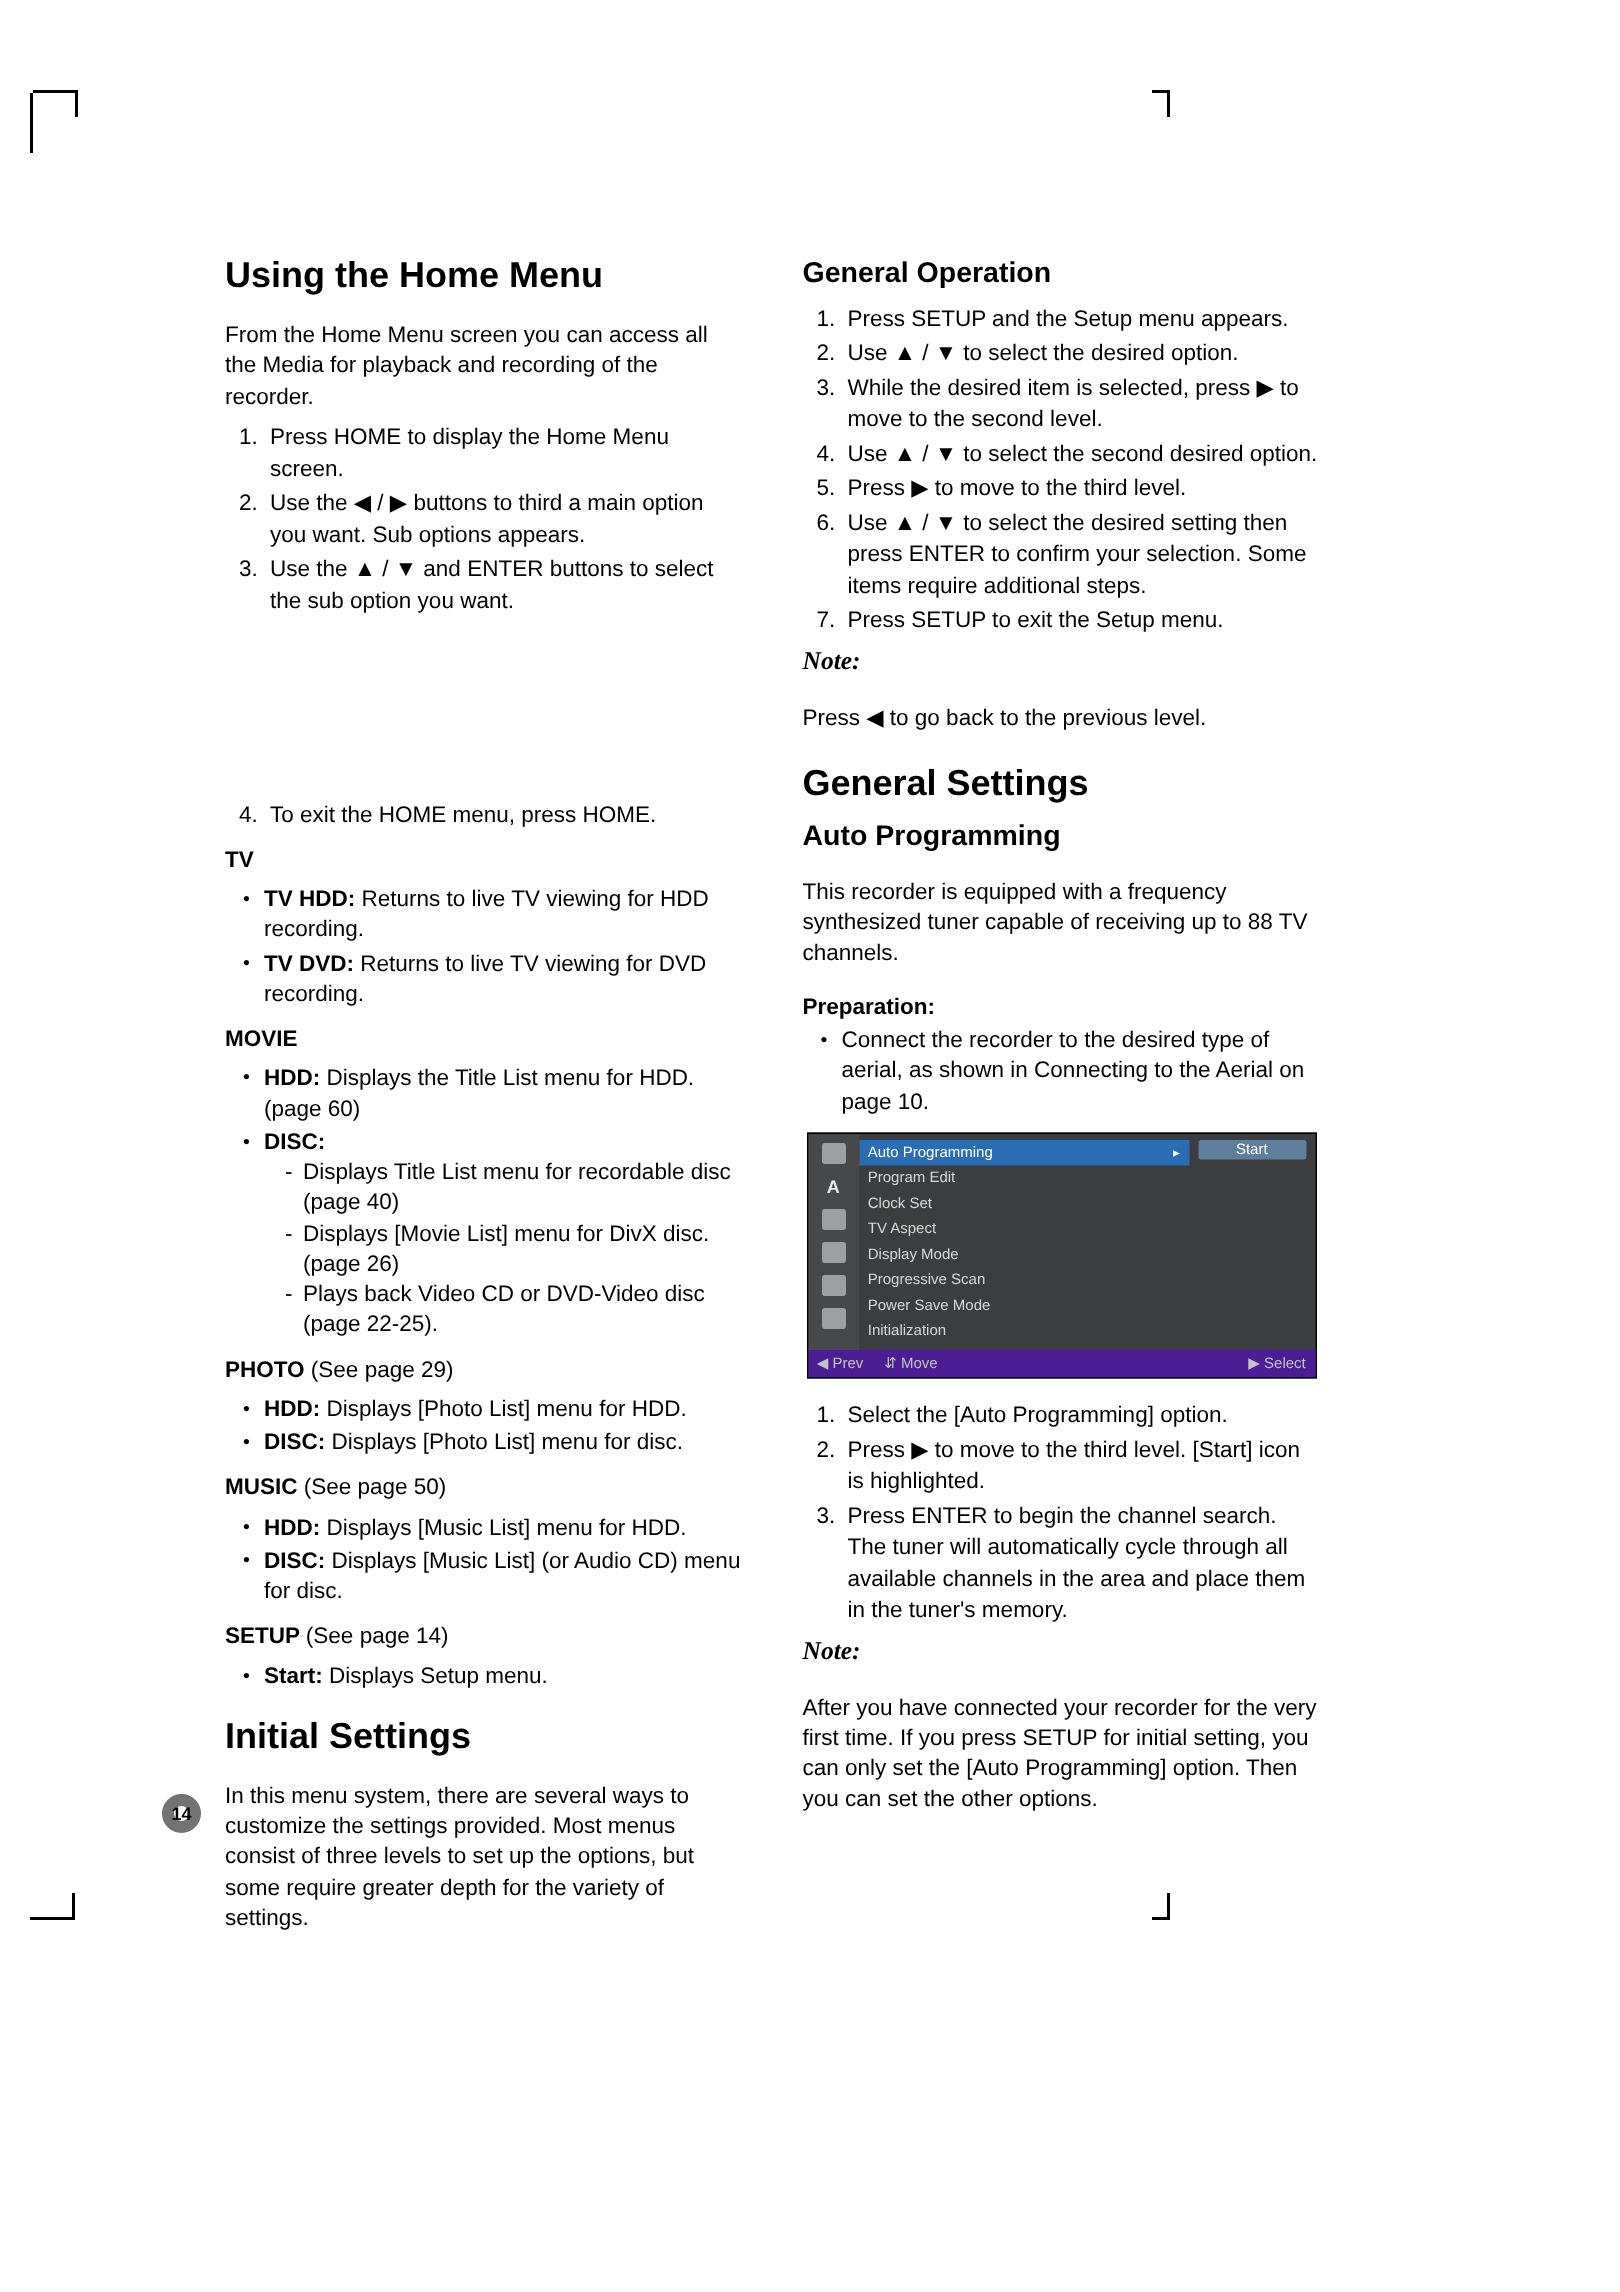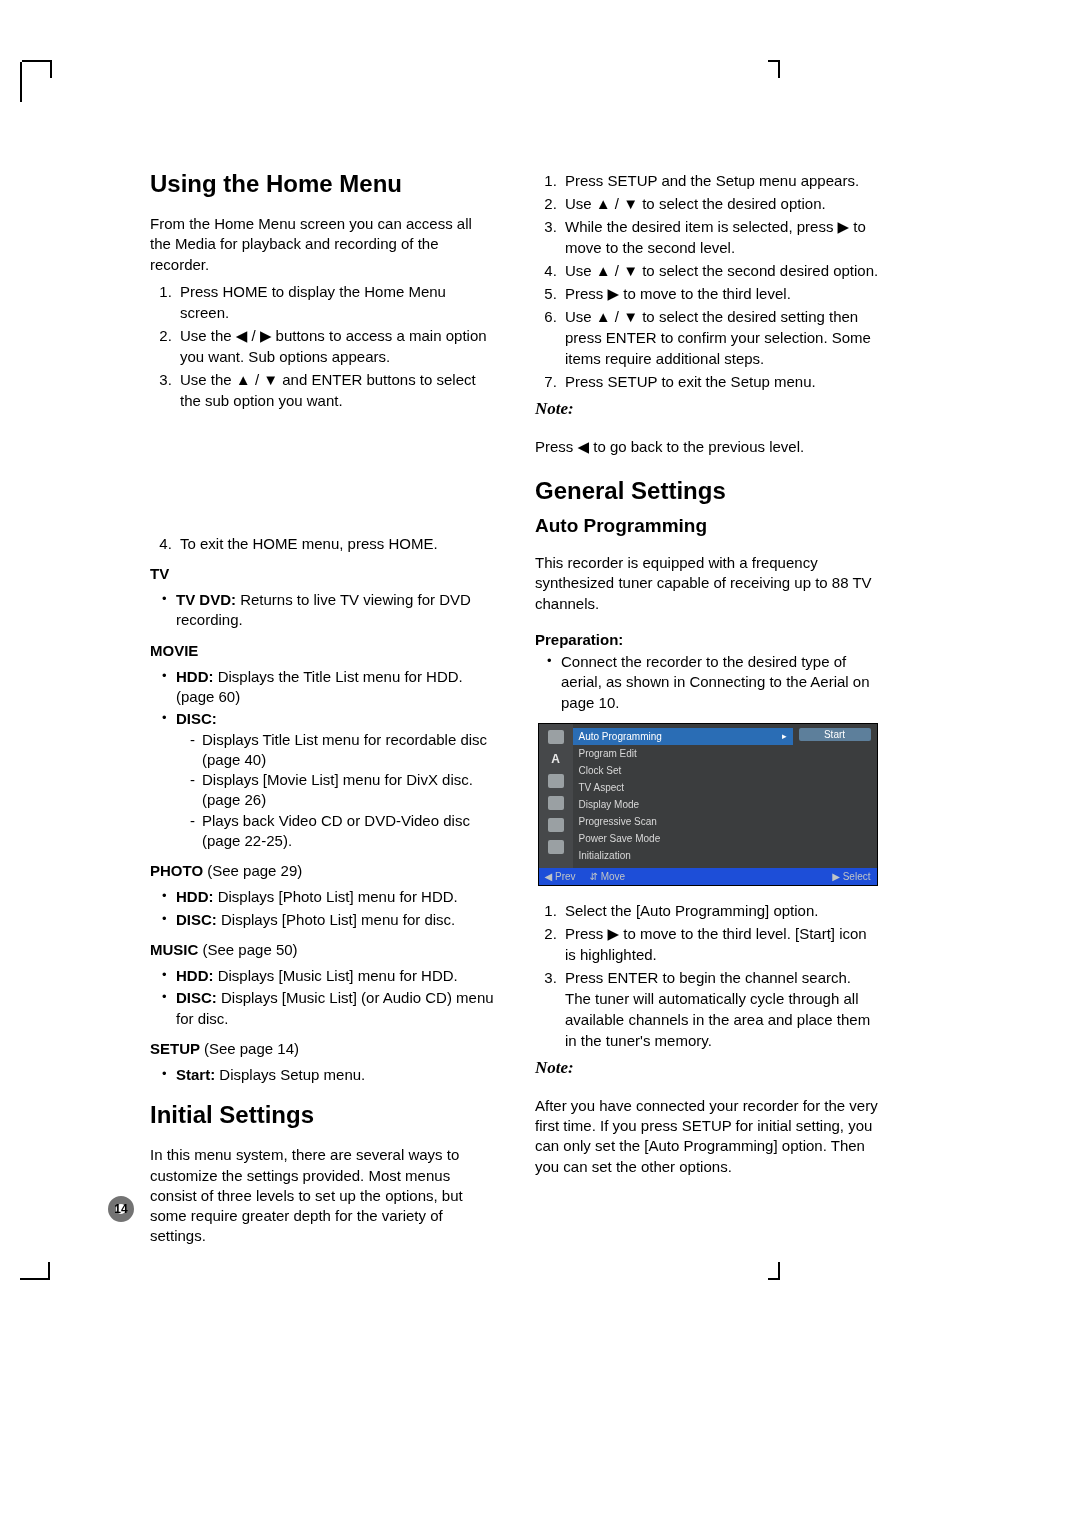--- a/index.html
+++ b/index.html
@@ -53,21 +53,21 @@
   .osd-body { display: flex; }
   .osd-icons { width: 34px; background:#46484a; padding: 6px 0; display:flex; flex-direction:column; align-items:center; gap:8px; }
   .osd-icons .ic { width:16px; height:14px; background:#9aa0a3; border-radius:2px; }
   .osd-icons .ic.letter { background:none; color:#e8e8e8; font-weight:bold; font-size:12px; text-align:center; line-height:14px;}
   .osd-menu { flex:1; padding:4px 0; }
   .osd-row { display:flex; align-items:center; height:17px; padding:0 6px; }
   .osd-row.sel { background:#2a6db5; color:#fff; }
   .osd-row .arrow { margin-left:auto; font-size:9px; }
   .osd-right { width:84px; padding:4px 6px; }
   .osd-start { background:#5d7f9b; color:#fff; text-align:center; font-size:10px; padding:1px 0; border-radius:2px;}
-  .osd-foot { background:#1d4ed8; color:#bfc4c7; font-size:10px; padding:3px 6px; display:flex; gap:14px; }
+  .osd-foot { background:#4c1d95; color:#bfc4c7; font-size:10px; padding:3px 6px; display:flex; gap:14px; }
   .osd-foot .rt { margin-left:auto;text-align:right; }
 
   .page-number {
     position: absolute; left: 108px; bottom: 306px;
     width: 26px; height: 26px; border: 8px solid #737373; border-radius: 50%;
     display:flex; align-items:center; justify-content:center;
     font-size: 12px; font-weight: bold;
   }
 </style>
 </head>
@@ -79,30 +79,31 @@
   <div class="crop-bl"></div>
   <div class="crop-br"></div>
 
   <div class="columns">
 
     <div class="col">
       <h1>Using the Home Menu</h1>
       <p>From the Home Menu screen you can access all the Media for playback and recording of the recorder.</p>
       <ol>
         <li>Press HOME to display the Home Menu screen.</li>
-        <li>Use the ◀ / ▶ buttons to access a main option you want. Sub options appears.</li>
+        <li>Use the ◀ / ▶ buttons to third a main option you want. Sub options appears.</li>
         <li>Use the ▲ / ▼ and ENTER buttons to select the sub option you want.</li>
       </ol>
       <div class="spacer-xl"></div>
       <ol start="4">
         <li>To exit the HOME menu, press HOME.</li>
       </ol>
 
       <p class="section-cat">TV</p>
       <ul class="bullets">
+        <li><span class="b">TV HDD:</span><span> Returns to live TV viewing for HDD recording.</span></li>
         <li><span class="b">TV DVD:</span><span> Returns to live TV viewing for DVD recording.</span></li>
       </ul>
 
       <p class="section-cat">MOVIE</p>
       <ul class="bullets">
         <li><span class="b">HDD:</span><span> Displays the Title List menu for HDD. (page 60)</span></li>
         <li><span class="b">DISC:</span>
           <ul class="dashes">
             <li>Displays Title List menu for recordable disc (page 40)</li>
             <li>Displays [Movie List] menu for DivX disc. (page 26)</li>
@@ -127,20 +128,21 @@
       <ul class="bullets">
         <li><span class="b">Start:</span><span> Displays Setup menu.</span></li>
       </ul>
 
       <div class="spacer-md"></div>
       <h1>Initial Settings</h1>
       <p>In this menu system, there are several ways to customize the settings provided. Most menus consist of three levels to set up the options, but some require greater depth for the variety of settings.</p>
     </div>
 
     <div class="col">
+      <h2>General Operation</h2>
       <ol>
         <li>Press SETUP and the Setup menu appears.</li>
         <li>Use ▲ / ▼ to select the desired option.</li>
         <li>While the desired item is selected, press ▶ to move to the second level.</li>
         <li>Use ▲ / ▼ to select the second desired option.</li>
         <li>Press ▶ to move to the third level.</li>
         <li>Use ▲ / ▼ to select the desired setting then press ENTER to confirm your selection. Some items require additional steps.</li>
         <li>Press SETUP to exit the Setup menu.</li>
       </ol>
       <p class="note-head">Note:</p>

